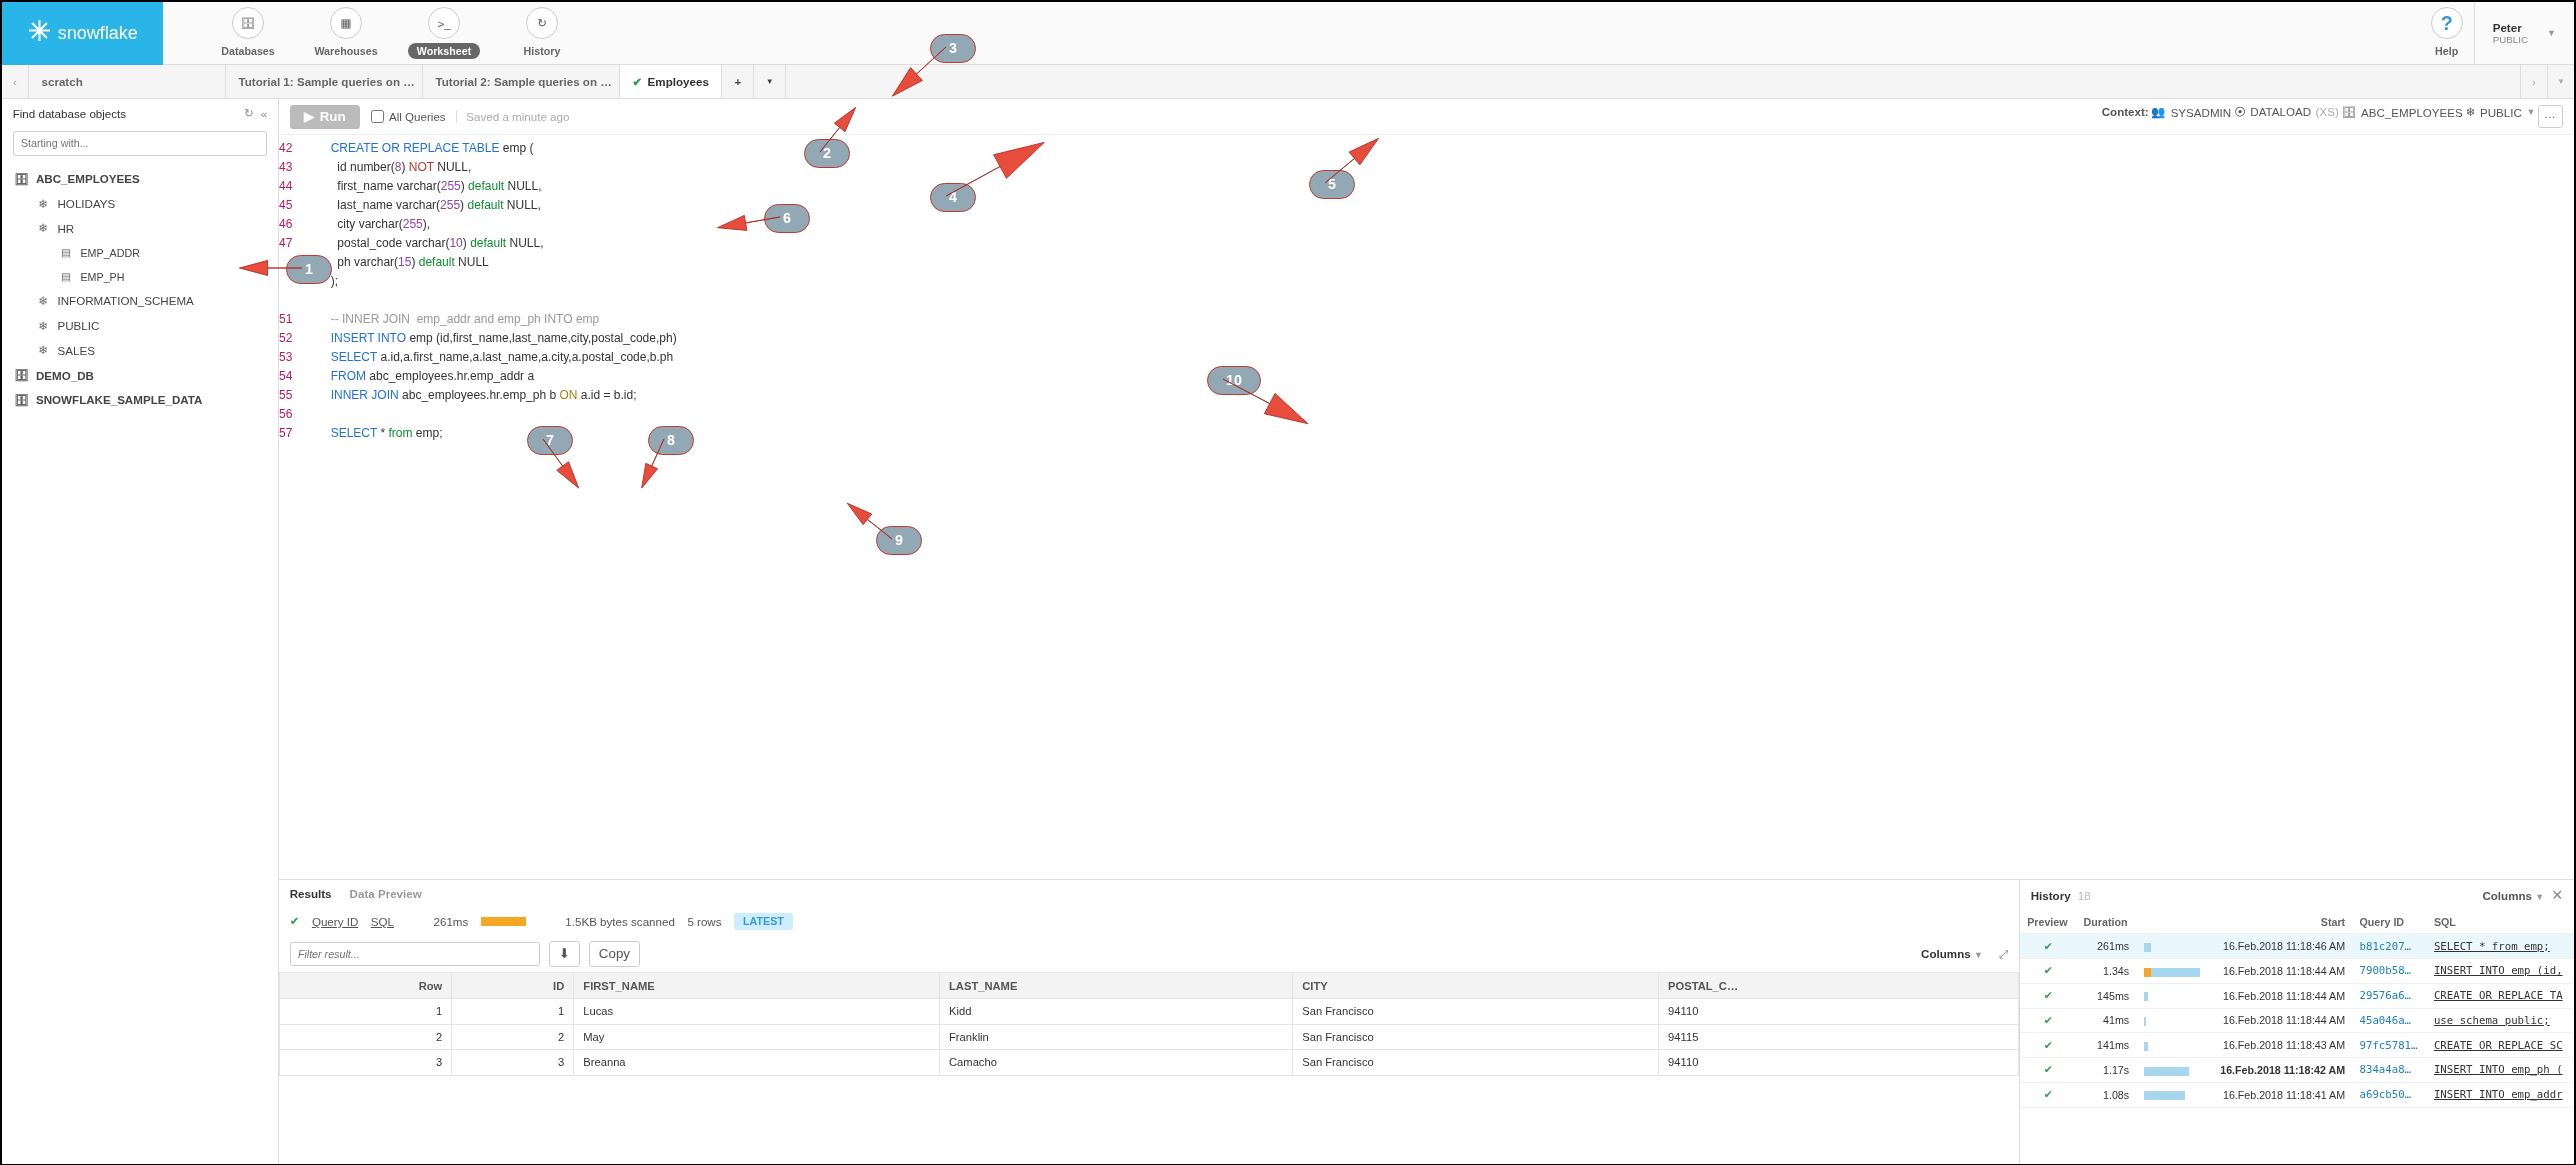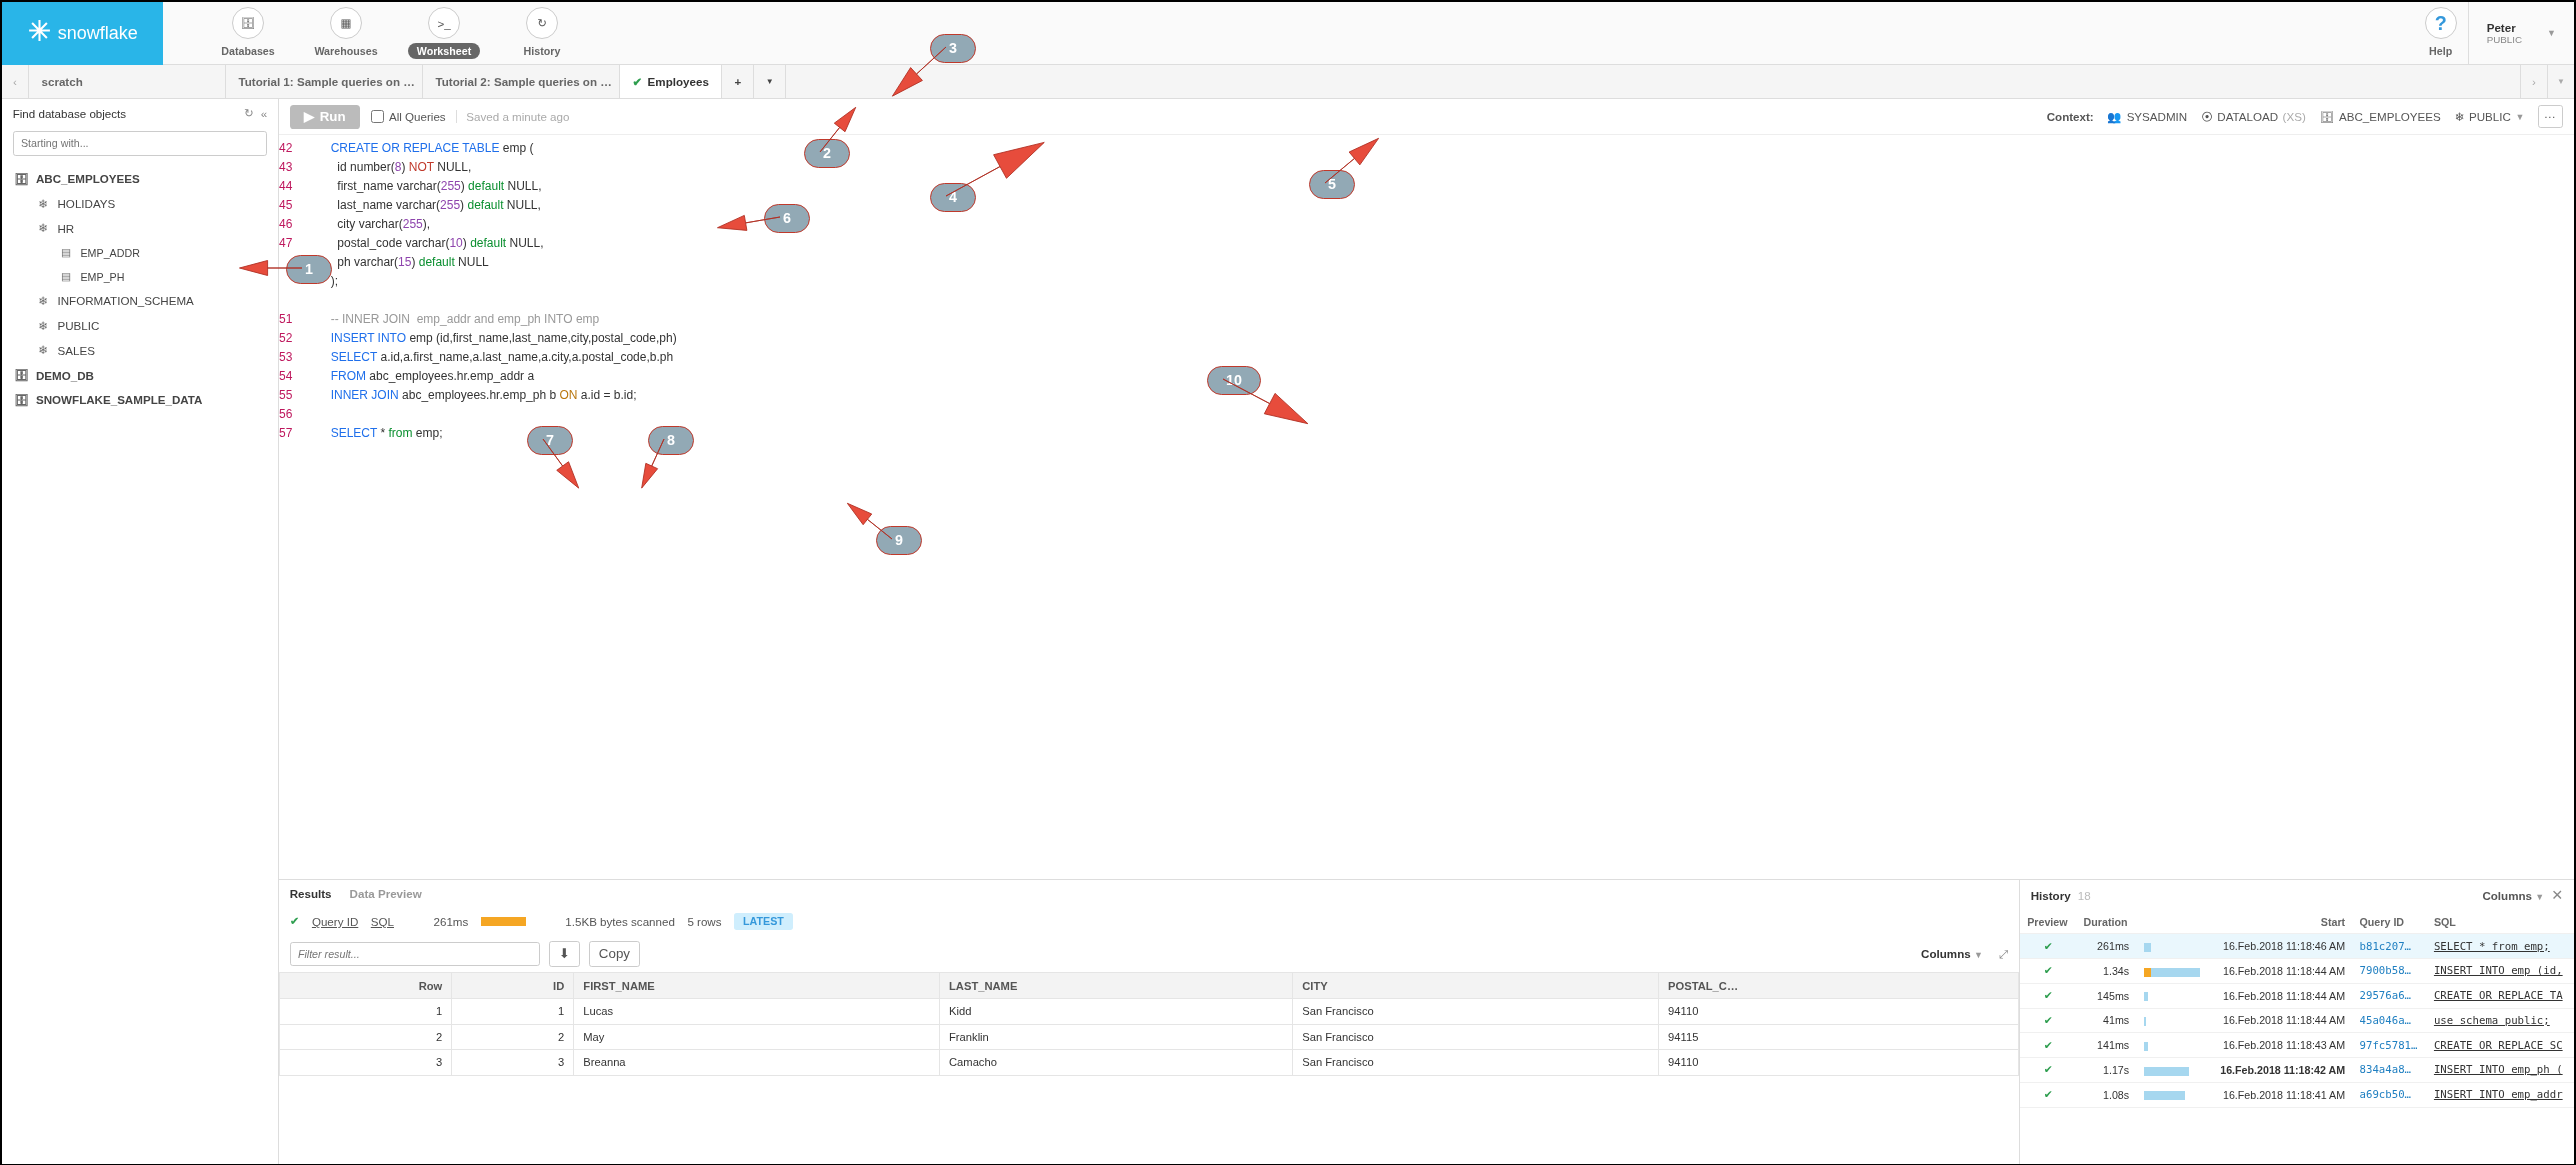--- a/index.html
+++ b/index.html
@@ -10,21 +10,21 @@
 .topnav { display: flex; align-items: center; height: 63px; border-bottom: 0.9px solid #ddd; background: #fafafa; }
 .logo { width: 161px; height: 63px; background: #29b5e8; color: #fff; display: flex; align-items: center; justify-content: center; font-size: 18px; font-weight: 400; gap: 5.4px; }
 .logo svg { width: 25px; height: 25px; fill: #fff; }
 .nav-items { display: flex; gap: 0; padding-left: 36px; }
 .nav-item { display: flex; flex-direction: column; align-items: center; justify-content: center; width: 98px; gap: 3.6px; cursor: pointer; }
 .nav-item .icon-circle { width: 32px; height: 32px; border-radius: 50%; background: #fff; border: 0.9px solid #ccc; display: flex; align-items: center; justify-content: center; color: #555; }
 .nav-item.active .label-pill { background: #666; color: #fff; }
 .label-pill { padding: 1.8px 9px; border-radius: 9px; font-size: 10.7px; font-weight: 600; color: #666; }
 .nav-spacer { flex: 1; }
 .nav-item.help { width: 54px; }
-.user-block { display: flex; align-items: center; gap: 25px; padding: 0 18px; border-left: 0.9px solid #ddd; height: 63px; }
+.user-block { display: flex; align-items: center; gap: 19px; padding: 0 18px; border-left: 0.9px solid #ddd; height: 63px; }
 .user-text { display: flex; flex-direction: column; }
 .user-text .uname { font-weight: 600; }
 .user-text .urole { font-size: 9.8px; color: #888; }
 .chev { color: #999; font-size: 9px; }
 
 
 .tabbar { display: flex; align-items: stretch; height: 34px; border-bottom: 0.9px solid #ddd; background: #f5f5f5; }
 .tabhist { width: 27px; display:flex; align-items:center; justify-content:center; color:#aaa; border-right:0.9px solid #ddd; cursor:pointer; }
 .tabname { padding: 0 12.5px; display:flex; align-items:center; border-right:0.9px solid #ddd; background:#f5f5f5; color:#666; font-weight:600; cursor:pointer; max-width:197px; overflow:hidden; white-space:nowrap; text-overflow:ellipsis; }
 .tabname.active { background:#fff; color:#333; }
@@ -47,21 +47,21 @@
 .tree-node.table { padding-left: 57px; font-family: Menlo, monospace; font-size:10.7px; }
 .tree-ico { width:14.3px; display:inline-flex; justify-content:center; color:#666; }
 
 
 .content { flex:1; display:flex; flex-direction:column; min-height:0; }
 .toolbar { display:flex; align-items:center; height:36px; padding: 0 10.7px; gap:10.7px; border-bottom:0.9px solid #eee; }
 .run-btn { background:#bbb; color:#fff; padding:4.5px 14.3px; border-radius:3.6px; border:none; font-weight:600; display:flex; align-items:center; gap:5.4px; cursor:not-allowed; }
 .chk { display:flex; align-items:center; gap:5.4px; color:#555; }
 .saved-txt { color:#aaa; }
 .toolbar-spacer { flex:1; }
-.ctx { display:flex; align-items:center; gap:14px; color:#555;margin-left:20px; }
+.ctx { display:flex; align-items:flex-start; gap:3px; color:#555;margin-left:20px; }
 .ctx-item { display:flex; align-items:center; gap:4.5px; cursor:pointer; }
 .ctx .lbl { font-weight:600; }
 .ctx .muted { color:#aaa; }
 .more-btn { border:0.9px solid #ccc; border-radius:2.7px; width:25px; height:23px; display:flex; align-items:center; justify-content:center; cursor:pointer; color:#666; letter-spacing:1.8px; }
 
 
 .editor { flex:1; display:flex; font-family: Menlo, Consolas, monospace; font-size:12px; line-height:1.55; overflow:auto; background:#fff; min-height:0; }
 .gutter { width:41px; color:#be185d; padding: 3.6px 7.2px 3.6px 0; background:#fff; user-select:none; }
 .gutter div { height: 19px; }
 .code { padding: 3.6px 10.7px; white-space: pre; }

